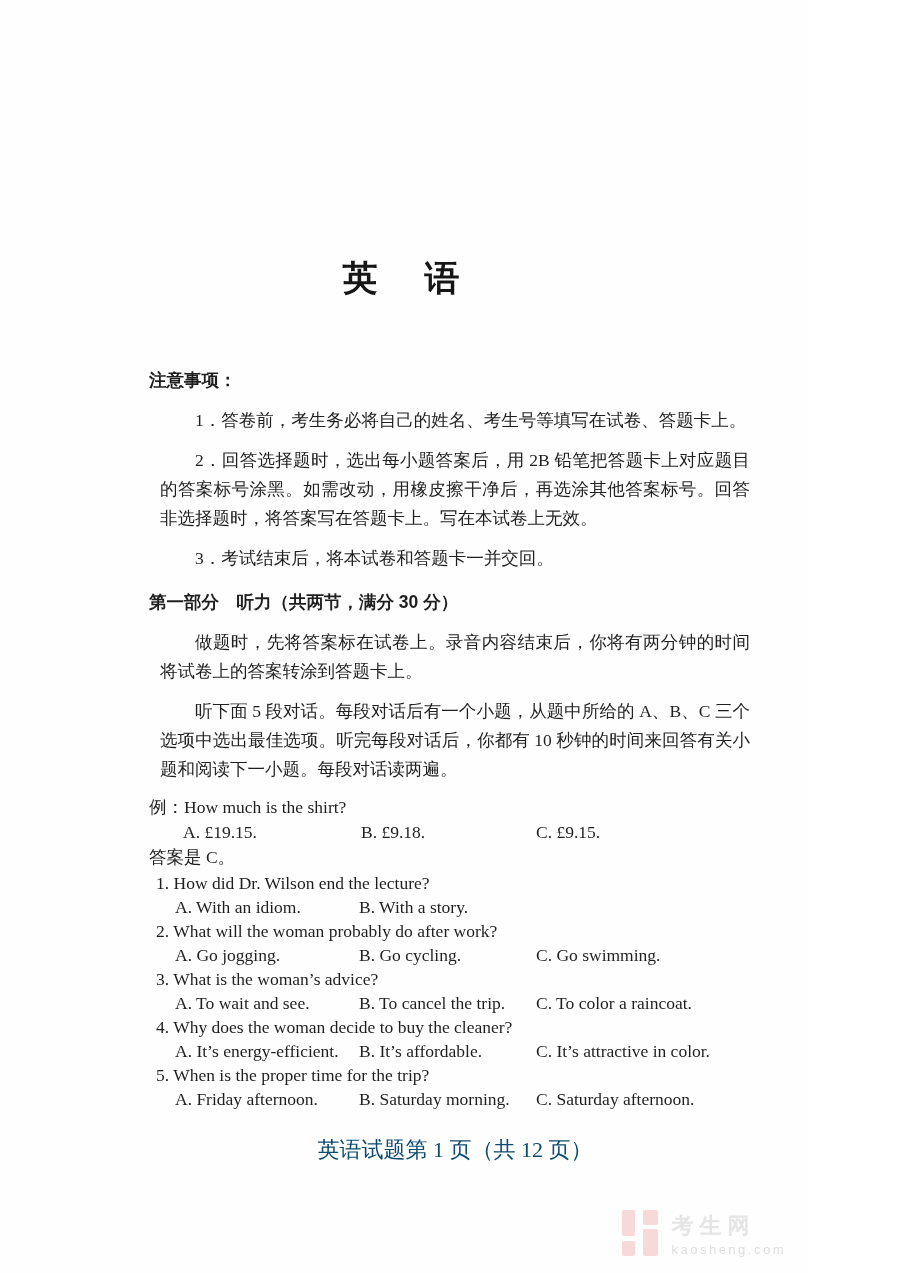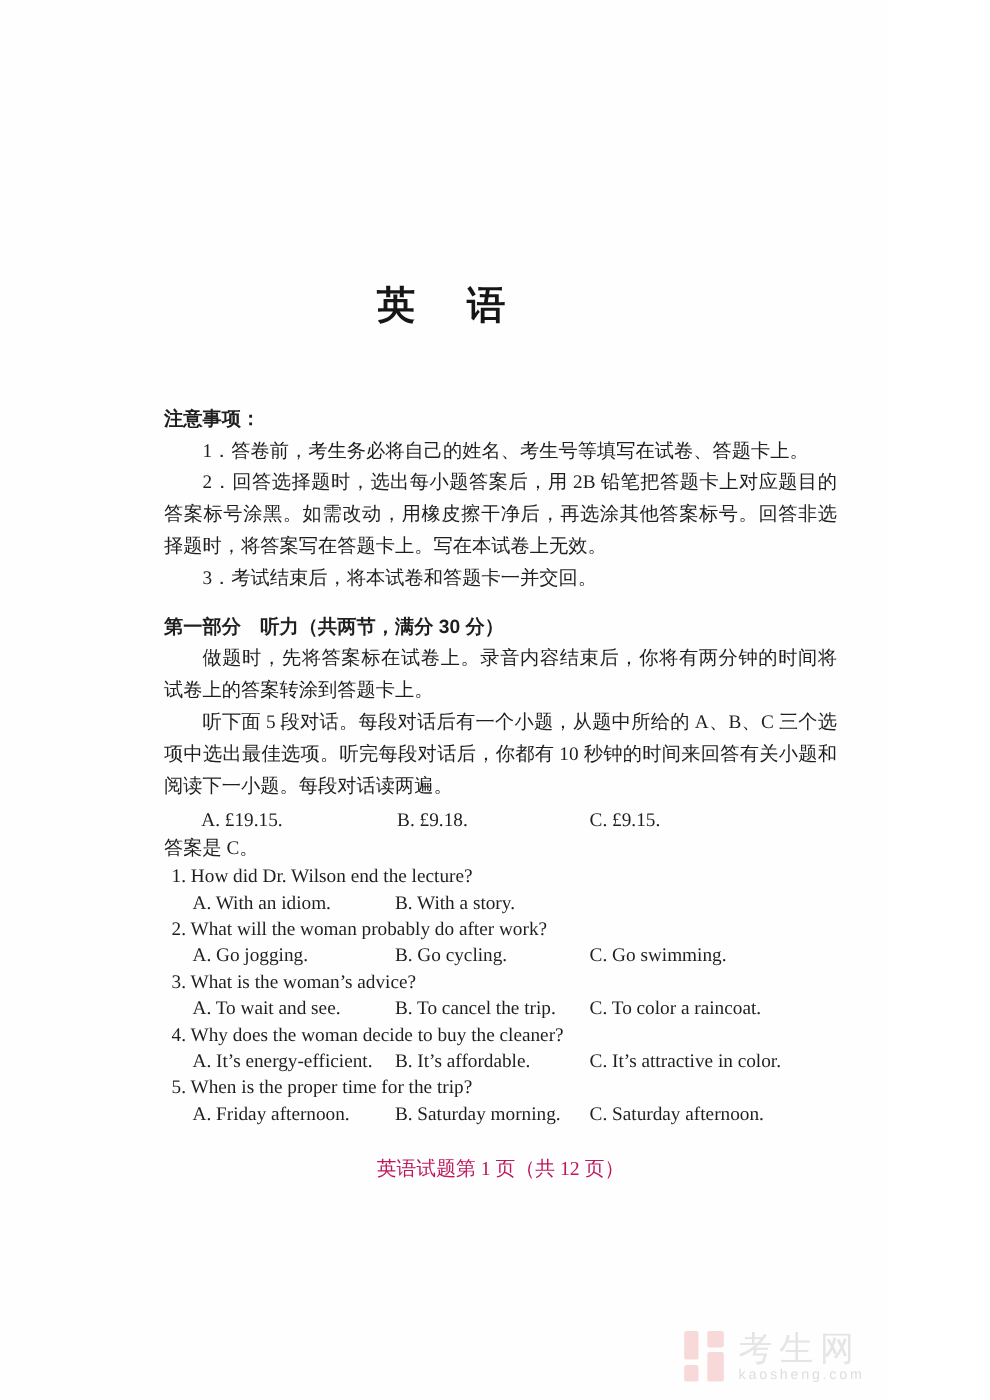--- a/index.html
+++ b/index.html
@@ -26,21 +26,21 @@
   }
 
   .content {
     width: 612px;
     margin-left: 149px;
     font-size: 17.5px;
     line-height: 29px;
     text-align: justify;
   }
   .notice-h { margin-top: 66px; font-size: 17.5px; line-height: 29px; }
-  p.para { margin: 0; text-indent: 2em; }
+  p.para { margin: 11px; text-indent: 2em; }
   .part-h { margin-top: 14px; font-size: 17.5px; line-height: 30px; }
   .sec-h  { margin: 0; line-height: 29px; }
 
   .example { margin-top: 4px; line-height: 25px; }
   .ex-opts {
     display: grid;
     grid-template-columns: 178px 175px 1fr;
     padding-left: 34px;
     text-align: left;
   }
@@ -49,43 +49,43 @@
   .q-line { padding-left: 7px; }
   .opts {
     display: grid;
     grid-template-columns: 184px 177px 1fr;
     padding-left: 26px;
   }
 
   .footer {
     margin-top: 24px;
     text-align: center;
-    font-size: 18px;
-    color: #be185d;
+    font-size: 22px;
+    color: #0c4a6e;
   }
 
   
   .watermark {
     position: absolute;
     right: 22px;
     bottom: 16px;
     display: flex;
     align-items: center;
   }
   .wm-logo { position: relative; width: 36px; height: 46px; margin-right: 13px; }
   .wm-logo .blk { position: absolute; border-radius: 2px; }
   .wm-logo .b1 { left: 0;  top: 0;    width: 13px; height: 26px; }
   .wm-logo .b2 { right: 0; top: 0;    width: 15px; height: 15px; }
   .wm-logo .b3 { left: 0;  bottom: 0; width: 13px; height: 15px; }
   .wm-logo .b4 { right: 0; bottom: 0; width: 15px; height: 27px; }
   .wm-text { display: flex; flex-direction: column; }
   .wm-brand {
     font-family: "Liberation Sans", "DejaVu Sans", sans-serif;
-    font-weight: 400;
-    font-size: 31px;
+    font-weight: 700;
+    font-size: 22px;
     line-height: 33px;
     letter-spacing: 6px;
   }
   .wm-domain {
     font-family: "Liberation Sans", "DejaVu Sans", sans-serif;
     font-size: 13px;
     line-height: 14px;
     letter-spacing: 2.5px;
     margin-top: 1px;
   }
@@ -103,20 +103,21 @@
     <p class="para">1．答卷前，考生务必将自己的姓名、考生号等填写在试卷、答题卡上。</p>
     <p class="para">2．回答选择题时，选出每小题答案后，用 2B 铅笔把答题卡上对应题目的答案标号涂黑。如需改动，用橡皮擦干净后，再选涂其他答案标号。回答非选择题时，将答案写在答题卡上。写在本试卷上无效。</p>
     <p class="para">3．考试结束后，将本试卷和答题卡一并交回。</p>
 
     <div class="part-h hei">第一部分　听力（共两节，满分 30 分）</div>
     <p class="para">做题时，先将答案标在试卷上。录音内容结束后，你将有两分钟的时间将试卷上的答案转涂到答题卡上。</p>
 
     <p class="para">听下面 5 段对话。每段对话后有一个小题，从题中所给的 A、B、C 三个选项中选出最佳选项。听完每段对话后，你都有 10 秒钟的时间来回答有关小题和阅读下一小题。每段对话读两遍。</p>
 
     <div class="example">
+      <div>例：How much is the shirt?</div>
       <div class="ex-opts">
         <span>A. £19.15.</span>
         <span>B. £9.18.</span>
         <span>C. £9.15.</span>
       </div>
       <div>答案是 C。</div>
     </div>
 
     <div class="questions">
 

